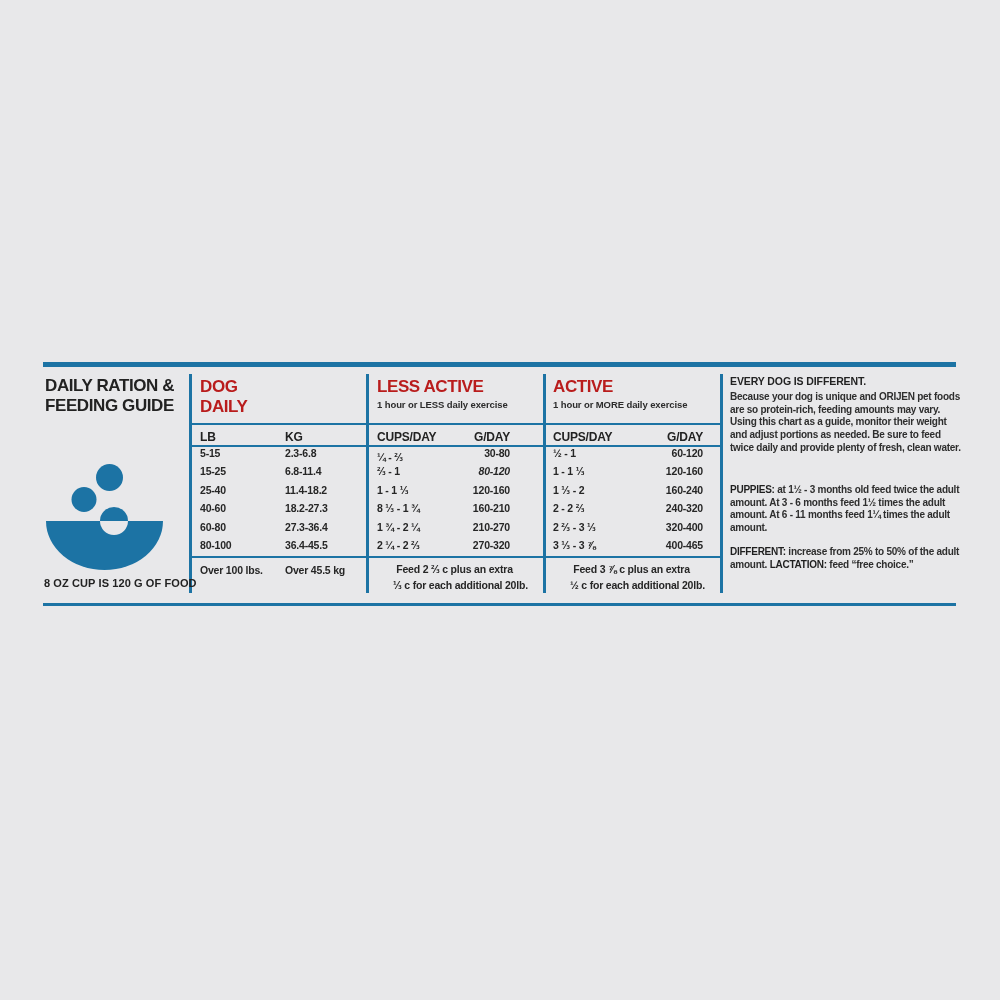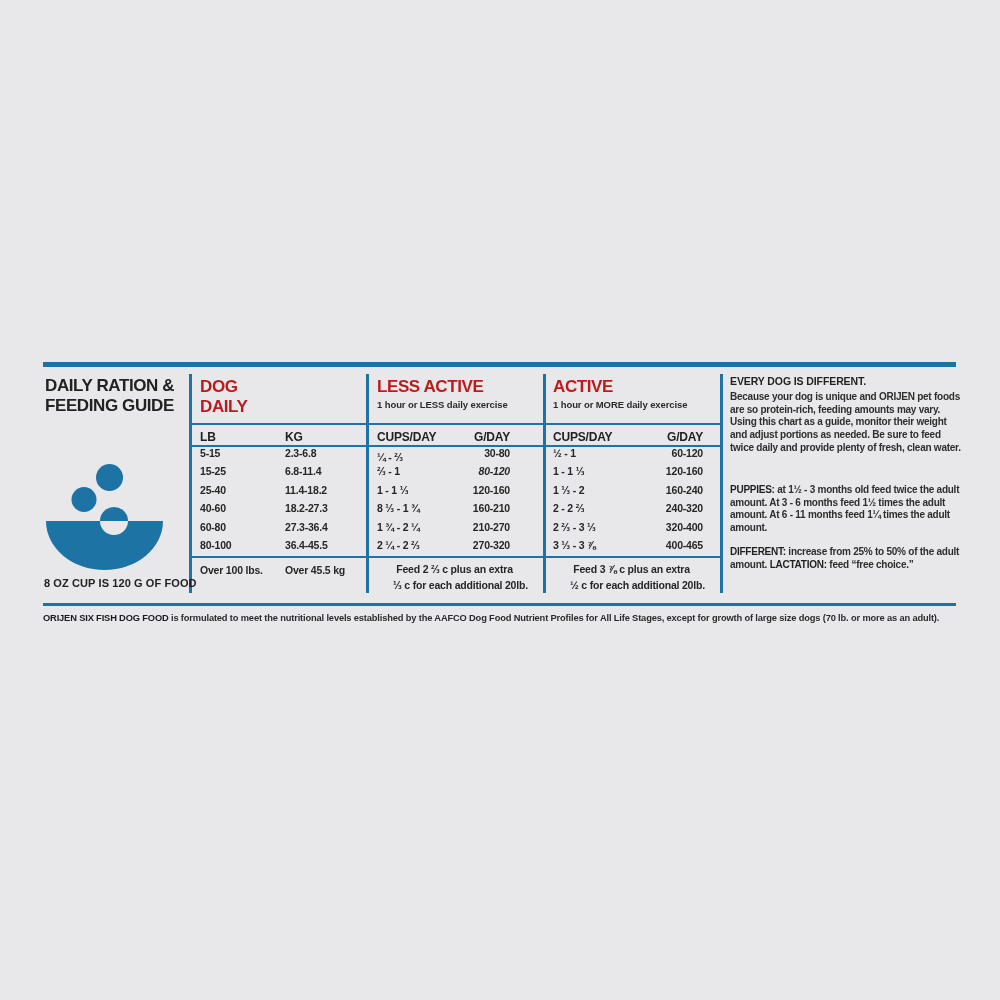--- a/index.html
+++ b/index.html
@@ -140,15 +140,14 @@
     <div class="footer-line" style="left:-10px;width:189px;top:204px;">½ c for each additional 20lb.</div>
   </div>
 
   <div class="info">
     <div class="info-heading">EVERY DOG IS DIFFERENT.</div>
     <div class="info-para" style="top:17px;width:232px;">Because your dog is unique and ORIJEN pet foods are so protein-rich, feeding amounts may vary. Using this chart as a guide, monitor their weight and adjust portions as needed. Be sure to feed twice daily and provide plenty of fresh, clean water.</div>
     <div class="info-para" style="top:110px;width:232px;"><span class="info-label">PUPPIES:</span><span> at 1½ - 3 months old feed twice the adult amount. At 3 - 6 months feed 1½ times the adult amount. At 6 - 11 months feed 1¼ times the adult amount.</span></div>
     <div class="info-para" style="top:172px;width:232px;"><span class="info-label">DIFFERENT:</span><span> increase from 25% to 50% of the adult amount. </span><span class="info-label">LACTATION:</span><span> feed “free choice.”</span></div>
   </div>
 
-  <div class="footnote"><b>ORIJEN SIX FISH DOG FOOD</b><span> is formulated to meet the nutritional levels established by the AAFCO Dog Food Nutrient Profiles for All Life Stages, except for growth of large size dogs (70 lb. or more as an adult).</span></div>
 
 </div>
 
 </body></html>

